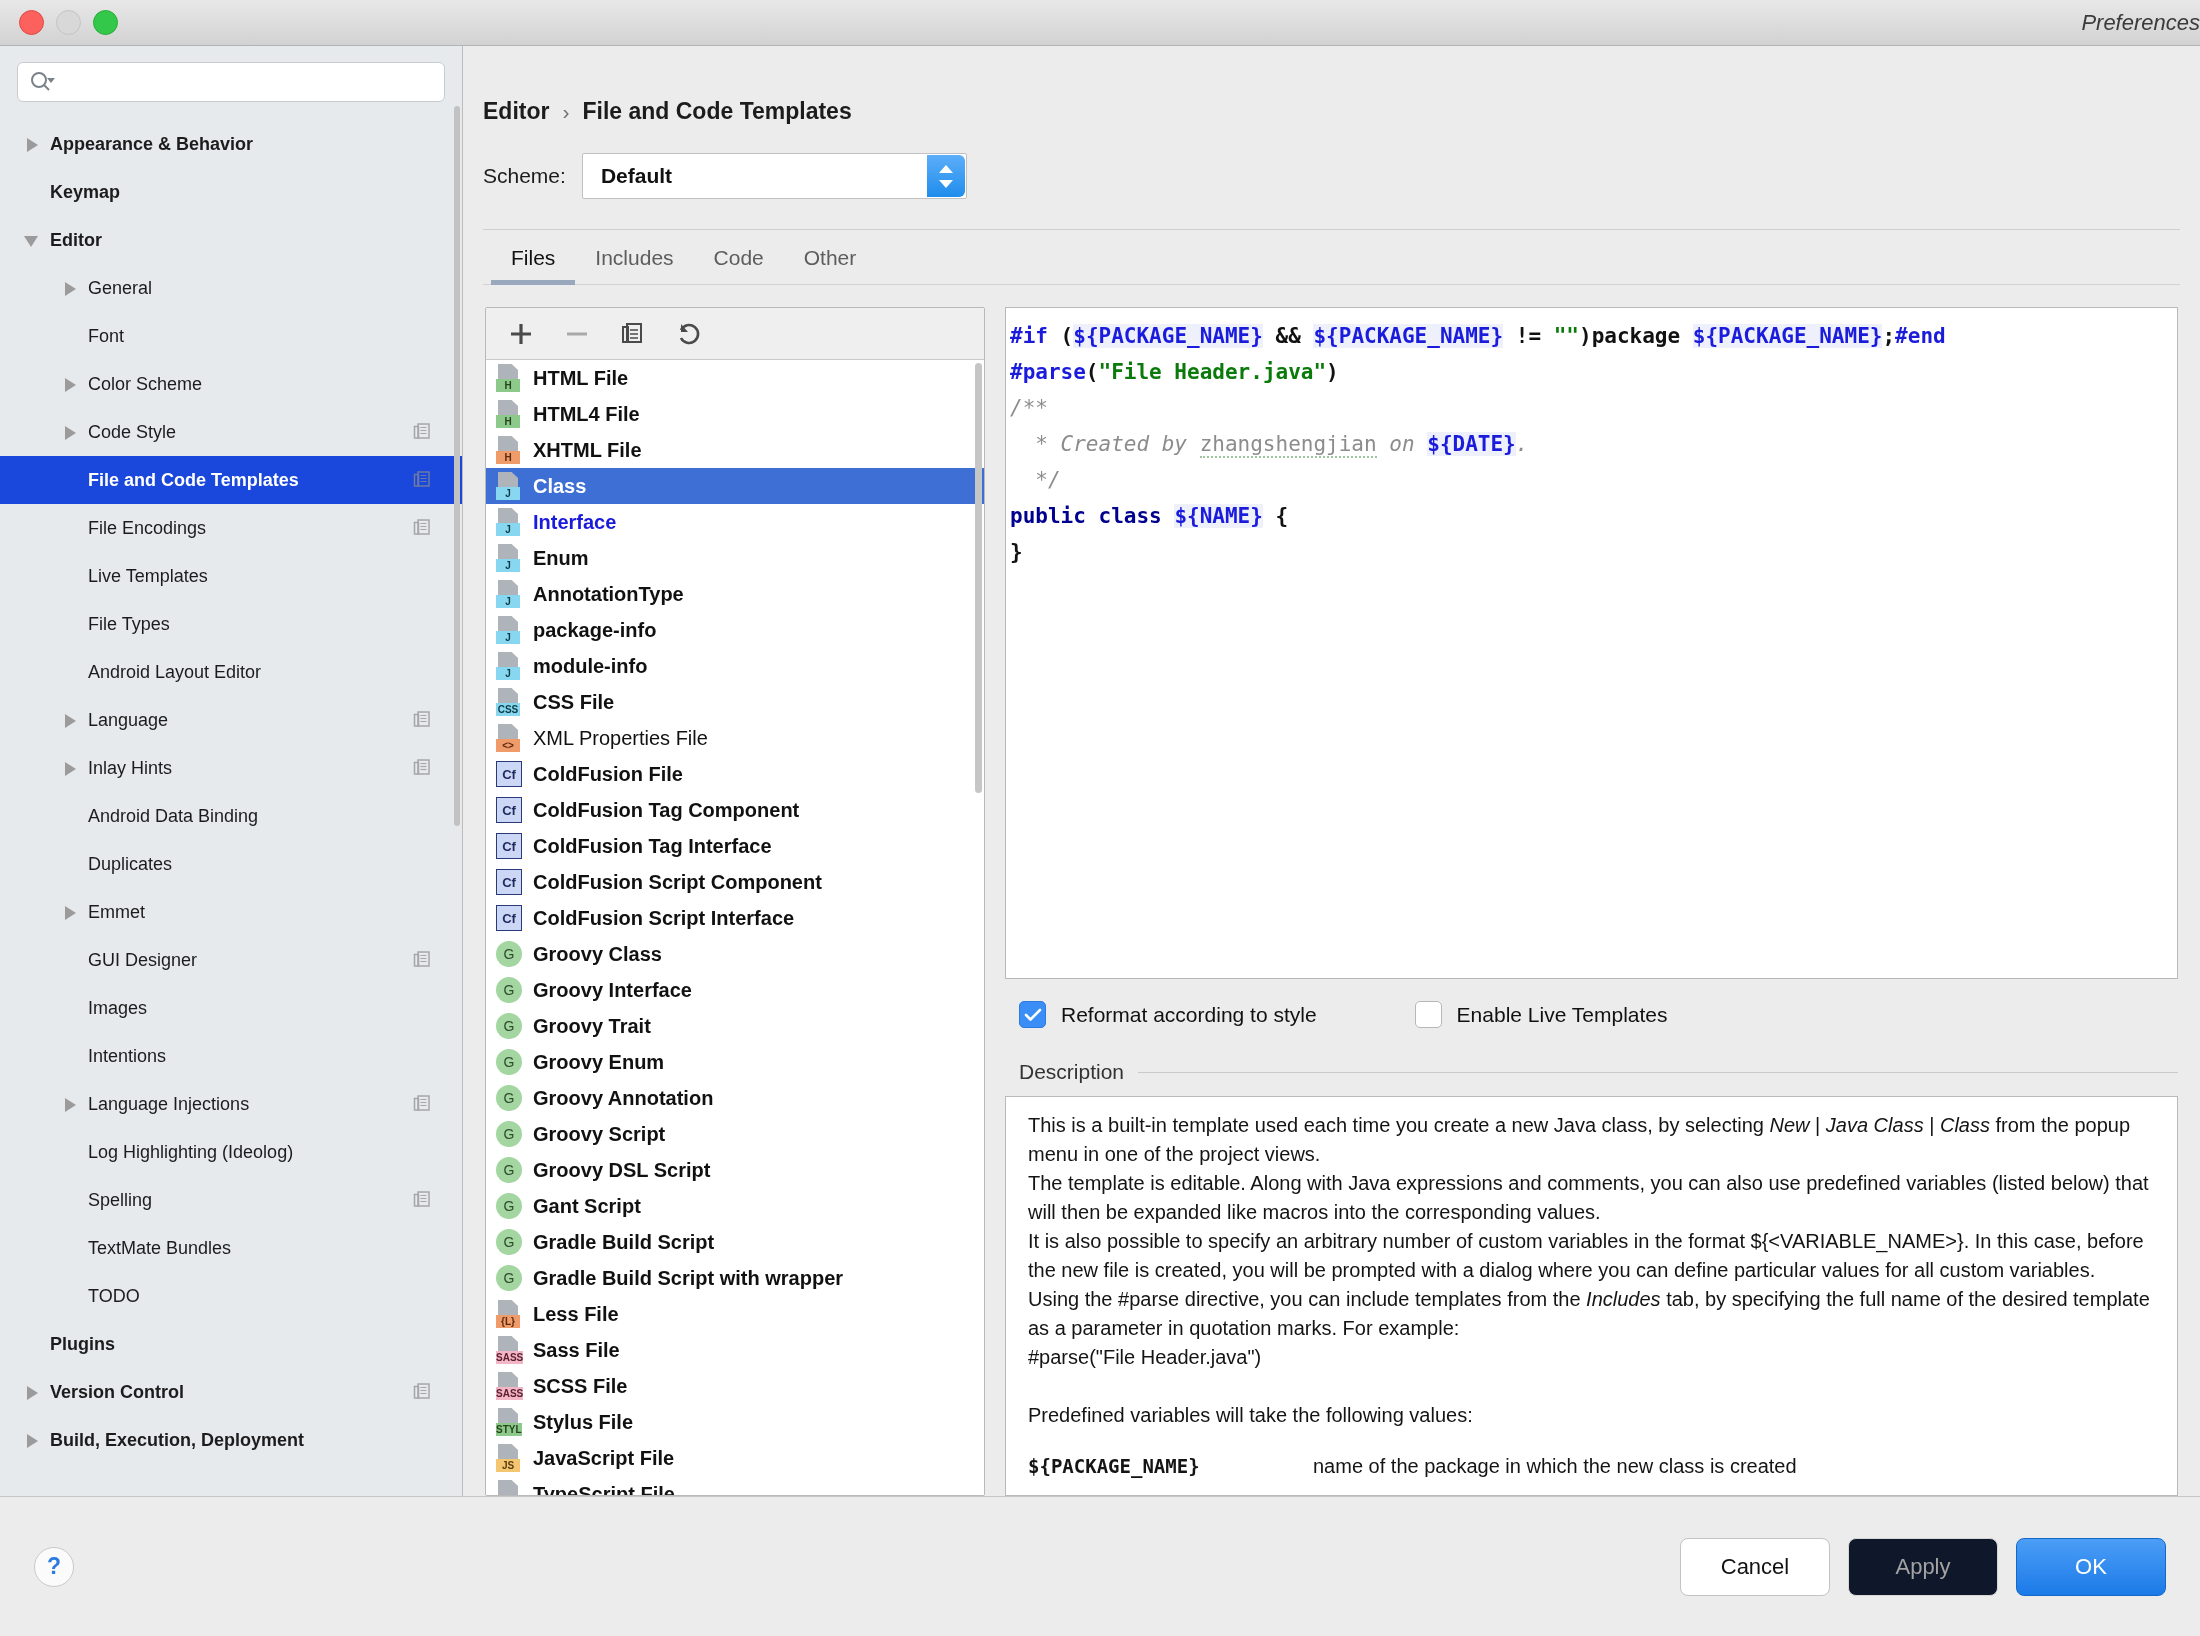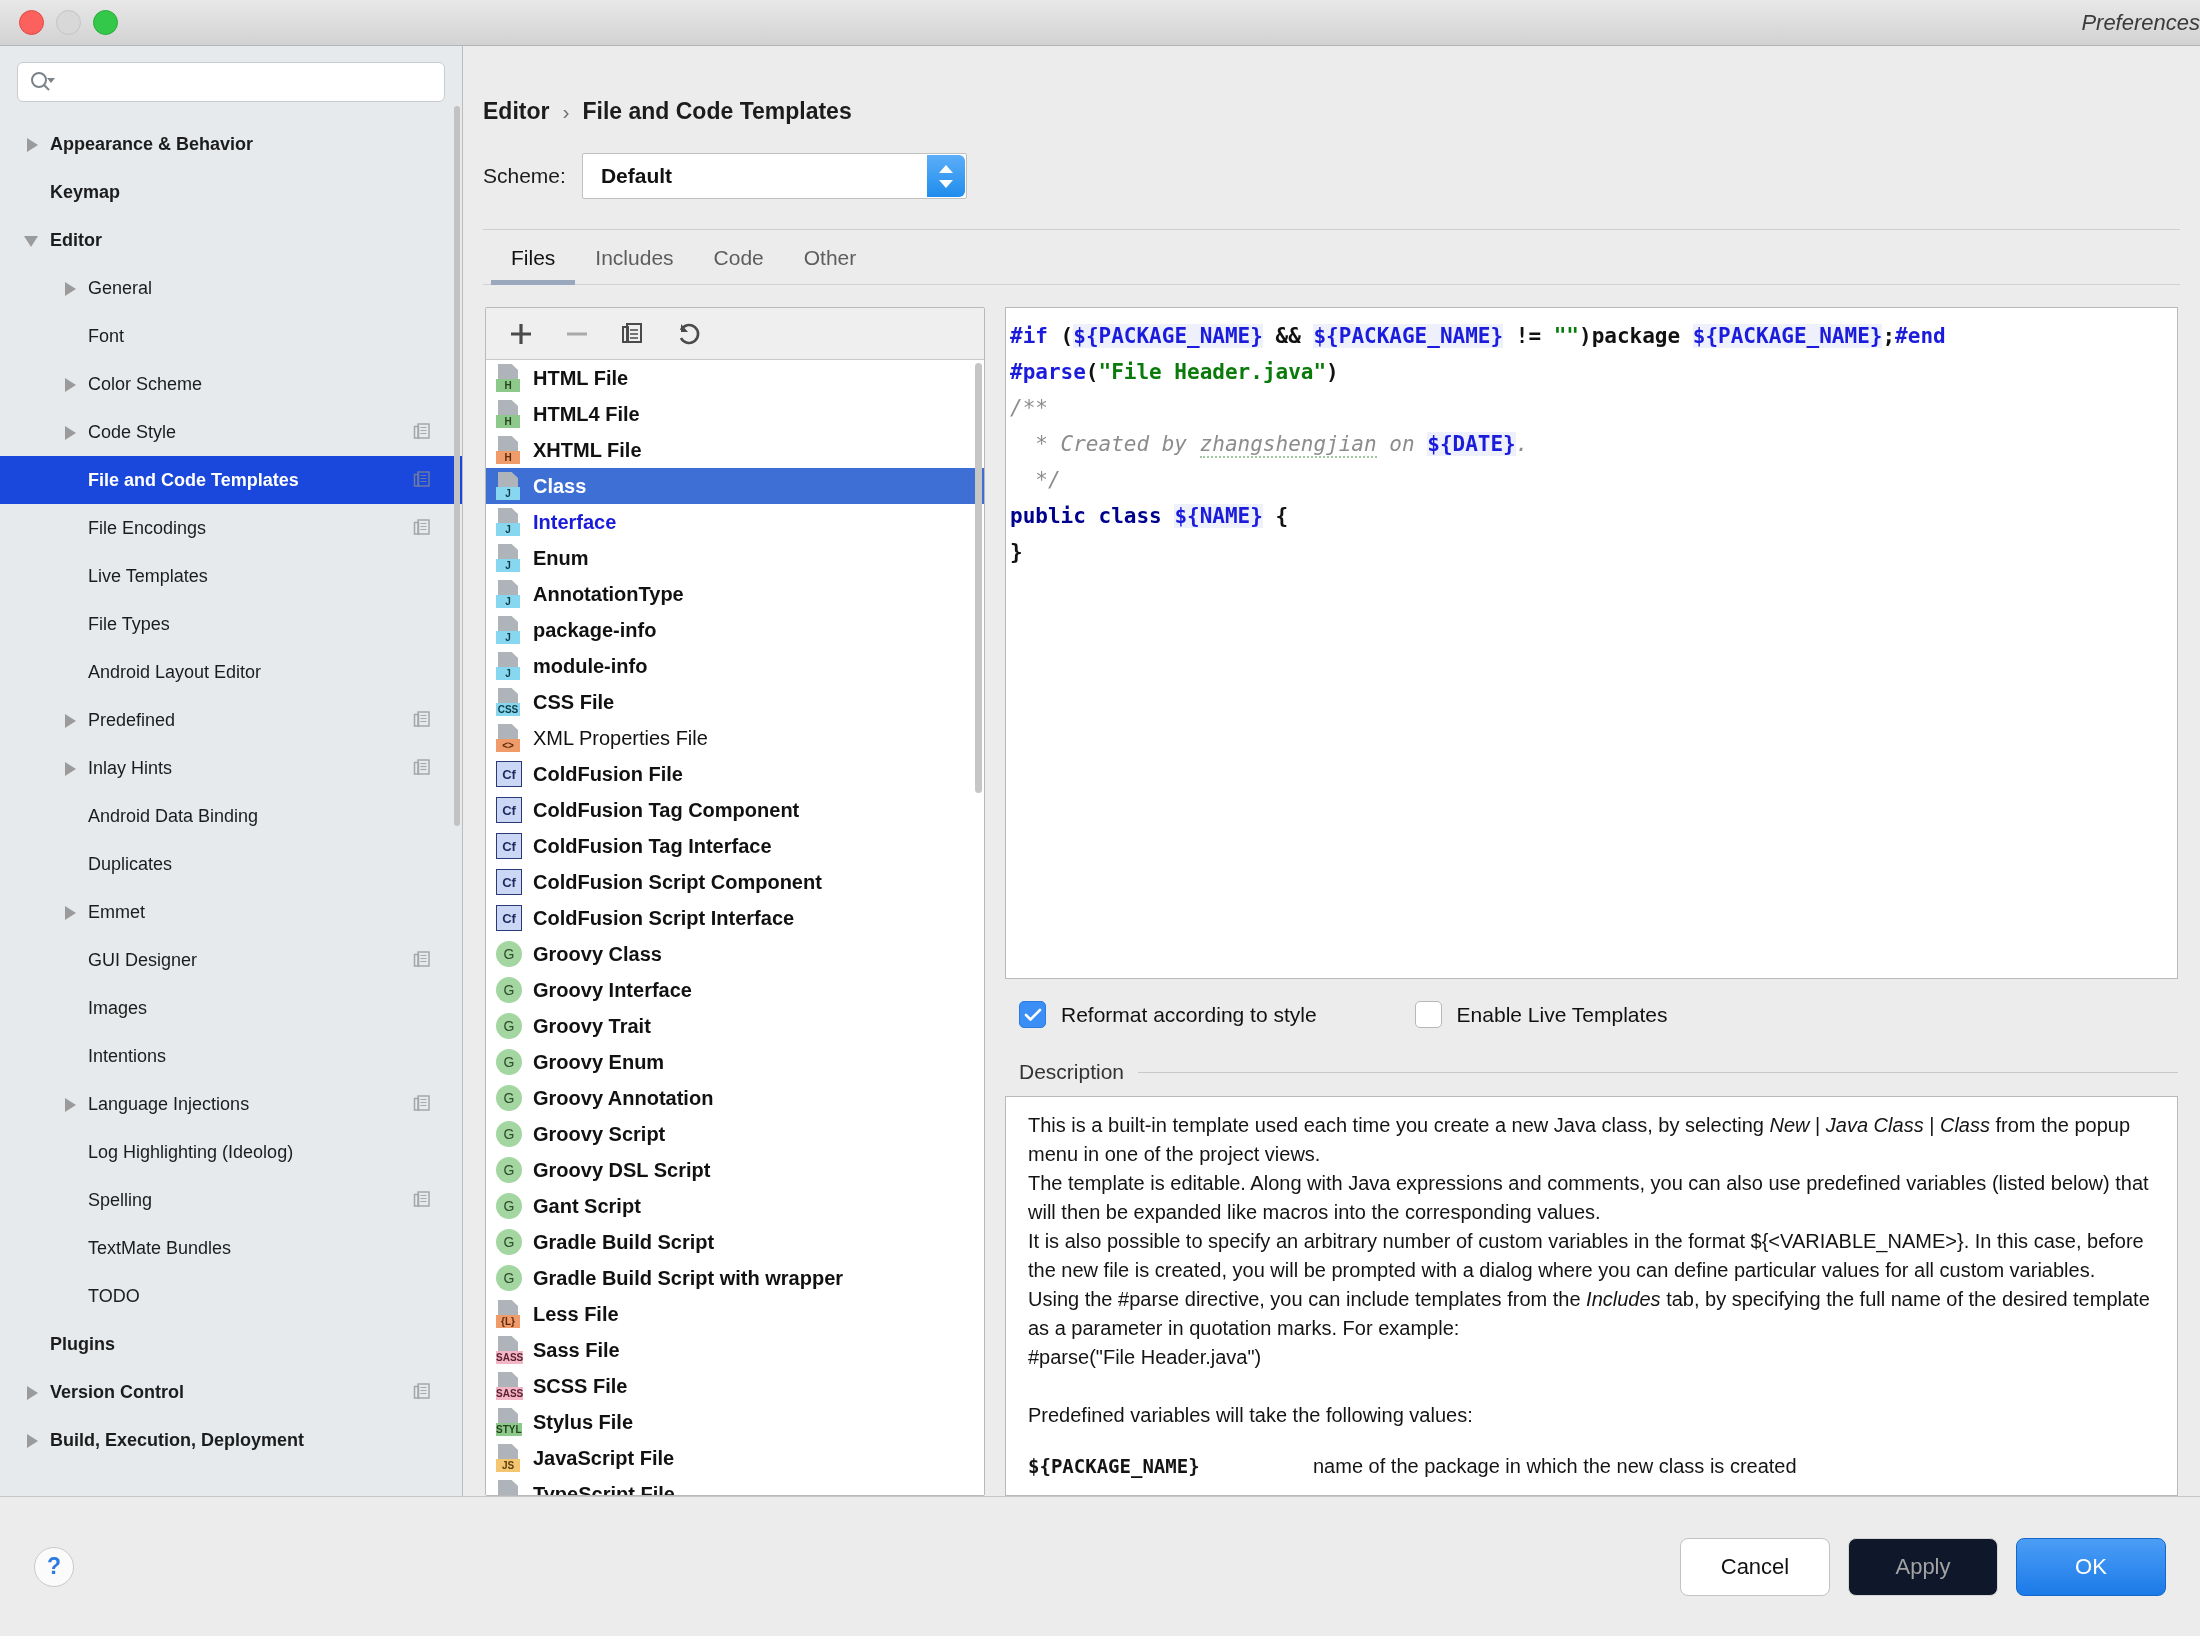--- a/index.html
+++ b/index.html
@@ -184,21 +184,21 @@
     padding: 10px 0 0 4px; overflow: hidden;
     font-family: "DejaVu Sans Mono", monospace;
     font-size: 21px; line-height: 36px; white-space: pre;
   }
   .tokvar { color: #1b1bdc; font-weight: bold; background: #eef1fb; }
   .tokdir { color: #1b1bdc; font-weight: bold; }
   .tokstr { color: #0a7a0a; font-weight: bold; }
   .tokkw  { color: #00008f; font-weight: bold; }
   .tokcom { color: #8c8c8c; font-style: italic; }
   .tokplain { color: #111; font-weight: bold; }
-  .tokmark { color: #8c8c8c; font-style: italic; border-bottom: 2px dotted #9ec79e; }
+  .tokmark { color: #8c8c8c; border-bottom: 2px dotted #9ec79e; }
 
   .cbrow { display: flex; align-items: center; gap: 0; padding: 22px 0 0 14px; }
   .cb {
     width: 27px; height: 27px; border-radius: 5px; flex: 0 0 auto;
     display: flex; align-items: center; justify-content: center;
   }
   .cb.on { background: #3b8ef5; border: 1px solid #2b7ae0; }
   .cb.off { background: #fff; border: 1px solid #b7b7b7; }
   .cb-label { font-size: 21px; color: #111; margin-left: 15px; }
   .cb-gap { width: 98px; }
@@ -331,21 +331,21 @@
         <div class="tree-item lvl1">
           <span class="arrow "></span>
           <span class="tree-label">File Types</span>
         </div>
         <div class="tree-item lvl1">
           <span class="arrow "></span>
           <span class="tree-label">Android Layout Editor</span>
         </div>
         <div class="tree-item lvl1">
           <span class="arrow closed"></span>
-          <span class="tree-label">Predefined</span>
+          <span class="tree-label">Language</span>
           <span class="copy-badge"><svg width="19" height="19" viewBox="0 0 19 19">
               <rect x="5" y="1.5" width="11" height="14" fill="none" stroke="#8d8d8d" stroke-width="1.5"></rect>
               <rect x="1.5" y="4" width="4" height="11.5" fill="none" stroke="#8d8d8d" stroke-width="1.5"></rect>
               <line x1="7.5" y1="5" x2="13.5" y2="5" stroke="#8d8d8d" stroke-width="1.2"></line>
               <line x1="7.5" y1="8" x2="13.5" y2="8" stroke="#8d8d8d" stroke-width="1.2"></line>
               <line x1="7.5" y1="11" x2="13.5" y2="11" stroke="#8d8d8d" stroke-width="1.2"></line>
             </svg></span>
         </div>
         <div class="tree-item lvl1">
           <span class="arrow closed"></span>

